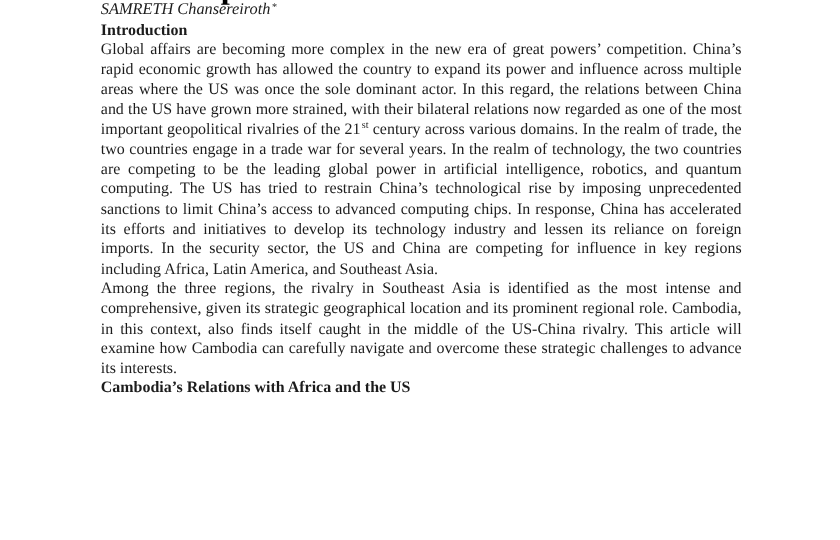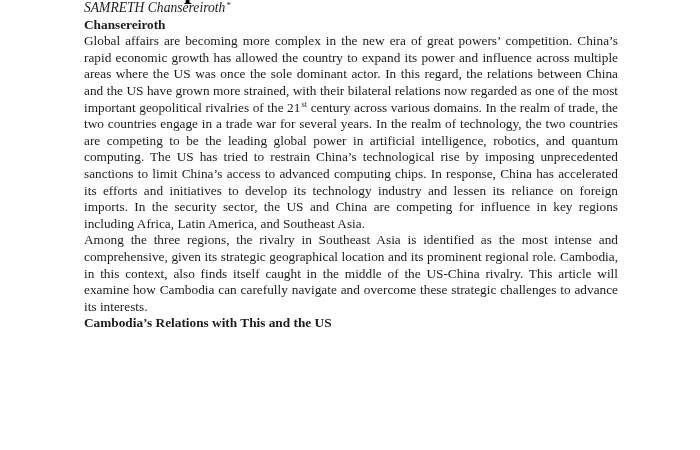--- a/index.html
+++ b/index.html
@@ -53,18 +53,18 @@
 </style>
 </head>
 <body>
 
 <div class="page">
   <div class="title-fragment">
     <span>p</span>
   </div>
   <div class="content">
       <p class="author b0"><span>SAMRETH Chansereiroth</span><sup>*</sup></p>
-      <p class="heading b1"><span>Chansereiroth</span></p>
+      <p class="heading b1"><span>Introduction</span></p>
       <p class="paragraph b2"><span>Global affairs are becoming more complex in the new era of great powers’ competition. China’s rapid economic growth has allowed the country to expand its power and influence across multiple areas where the US was once the sole dominant actor. In this regard, the relations between China and the US have grown more strained, with their bilateral relations now regarded as one of the most important geopolitical rivalries of the 21</span><sup>st</sup><span> century across various domains. In the realm of trade, the two countries engage in a trade war for several years. In the realm of technology, the two countries are competing to be the leading global power in artificial intelligence, robotics, and quantum computing. The US has tried to restrain China’s technological rise by imposing unprecedented sanctions to limit China’s access to advanced computing chips. In response, China has accelerated its efforts and initiatives to develop its technology industry and lessen its reliance on foreign imports. In the security sector, the US and China are competing for influence in key regions including Africa, Latin America, and Southeast Asia.</span></p>
       <p class="paragraph b3"><span>Among the three regions, the rivalry in Southeast Asia is identified as the most intense and comprehensive, given its strategic geographical location and its prominent regional role. Cambodia, in this context, also finds itself caught in the middle of the US-China rivalry. This article will examine how Cambodia can carefully navigate and overcome these strategic challenges to advance its interests.</span></p>
-      <p class="heading b4"><span>Cambodia’s Relations with This and the US</span></p>
+      <p class="heading b4"><span>Cambodia’s Relations with Africa and the US</span></p>
     </div>
 </div>
 
 </body></html>

